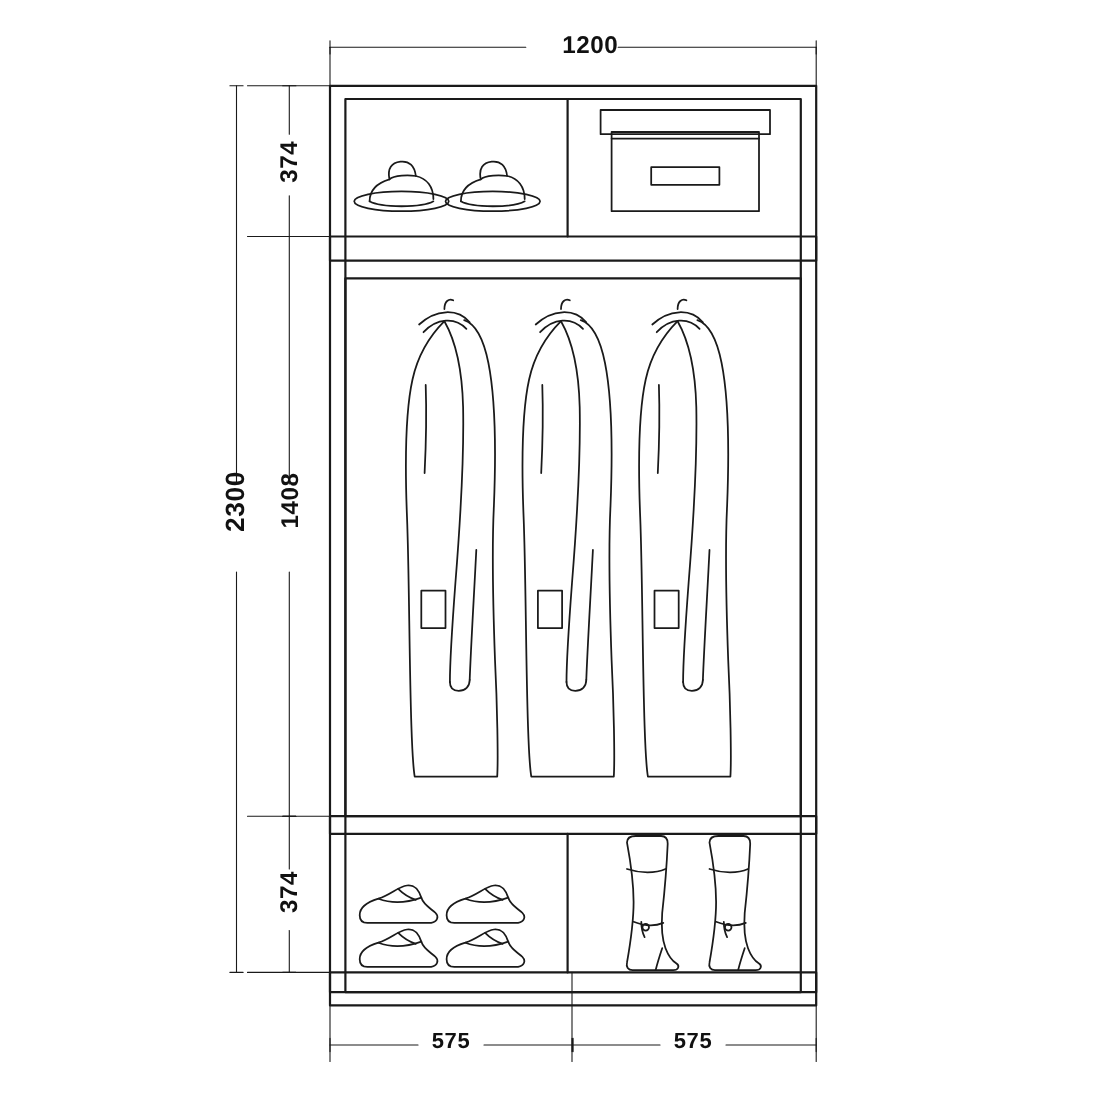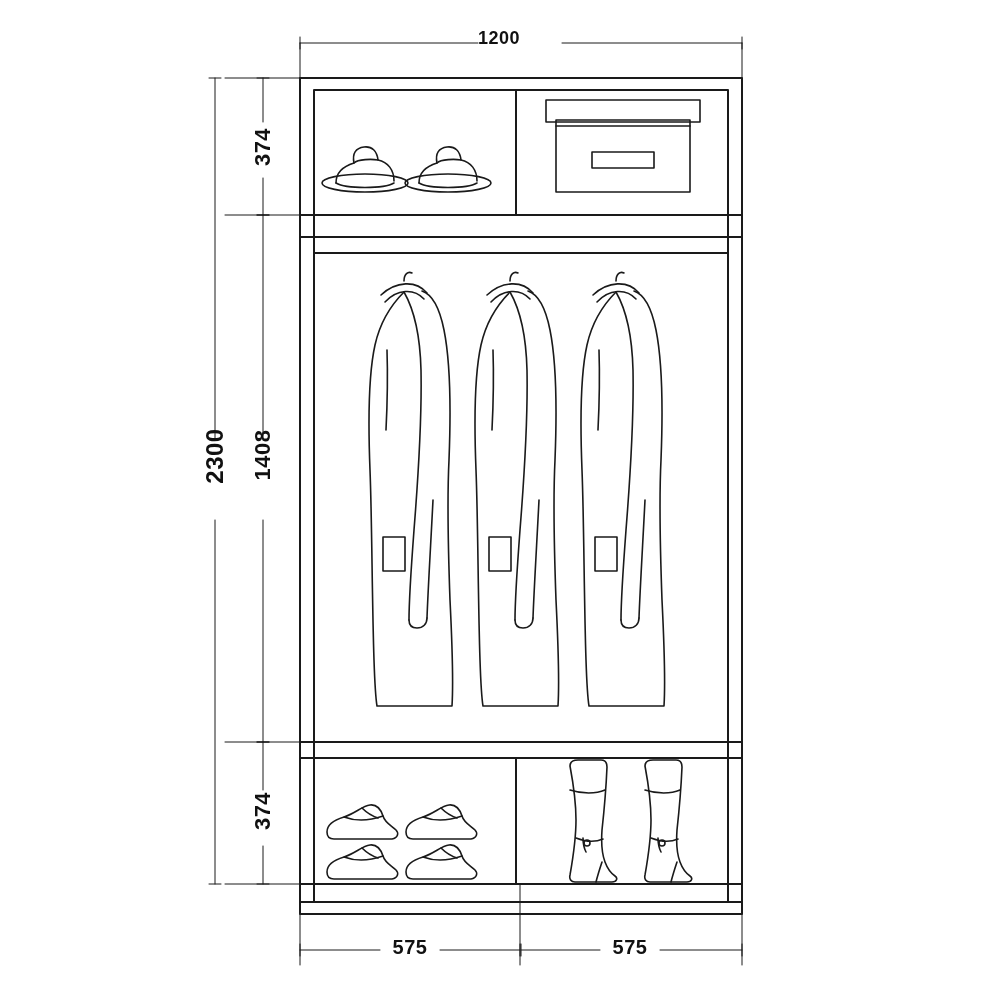--- a/index.html
+++ b/index.html
@@ -159,21 +159,21 @@
         <path d="M645 790 C657 794 671 794 680 790"></path>
         <path d="M651 838 C661 842 671 842 678 839"></path>
         <path d="M658 838 C658 844 659 848 661 852"></path>
         <circle cx="662" cy="843" r="3"></circle>
         <path d="M677 862 C675 868 673 874 671 882"></path>
       </g>
 
     </g>
   </svg>
 
-  <div class="dimlabel" style="left:478px;top:28px;width:84px;text-align:left;font-size:18px;">1200</div>
+  <div class="dimlabel" style="left:478px;top:28px;width:84px;text-align:right;font-size:22px;">1200</div>
 
   <div class="dimlabel" style="left:222px;top:134px;width:82px;text-align:center;font-size:22px;">
     <span class="vert" style="display:inline-block;">374</span>
   </div>
 
   <div class="dimlabel" style="left:212px;top:442px;width:102px;text-align:center;font-size:22px;">
     <span class="vert" style="display:inline-block;">1408</span>
   </div>
 
   <div class="dimlabel" style="left:222px;top:798px;width:82px;text-align:center;font-size:22px;">

